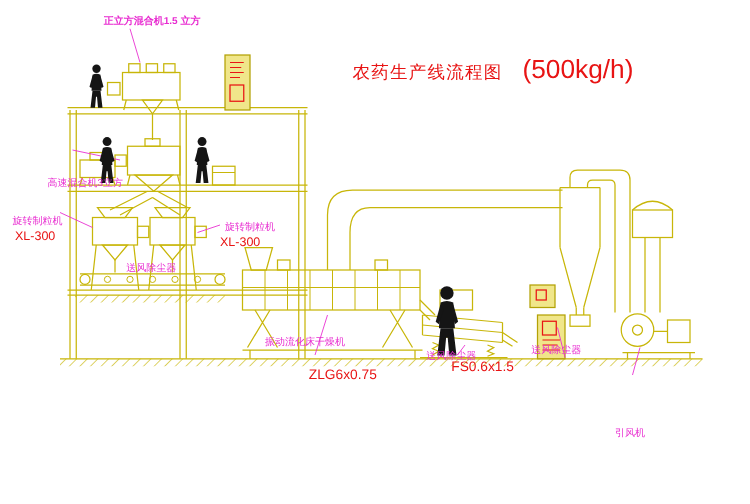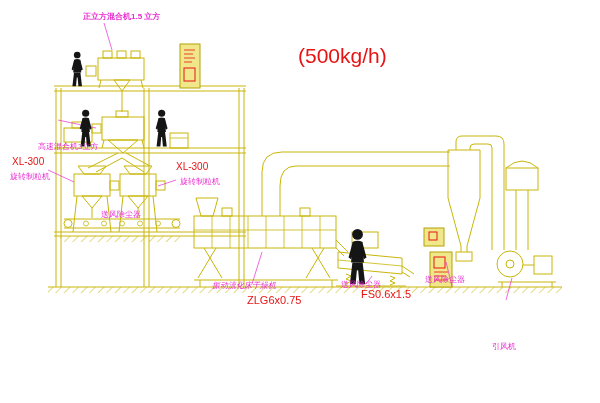--- a/index.html
+++ b/index.html
@@ -8,21 +8,21 @@
   svg{position:absolute;left:0;top:0;}
   .y{stroke:#c8b609;fill:none;stroke-width:1;}
   .yt{stroke:#c8b609;fill:none;stroke-width:.8;}
   .yf{fill:#f0e68a;stroke:#b3a206;stroke-width:1;}
   .rd{stroke:#e81414;fill:none;stroke-width:1;}
   .rm{stroke:#e81414;fill:none;stroke-width:.8;}
   .mg{stroke:#e82bd0;fill:none;stroke-width:.7;}
   .fig{fill:#151515;stroke:none;}
   .lbl{position:absolute;white-space:nowrap;line-height:1.1;}
   .m{color:#e82bd0;font-size:8px;}
-  .r{color:#e81414;font-size:10px;}
+  .r{color:#e81414;font-size:10px;margin-top:28px;}
   .r2{color:#e81414;font-size:11px;margin-left:28px;}
   .title-wrap{position:absolute;left:282px;top:44px;display:flex;align-items:baseline;}
   .title-cn{color:#e81414;font-size:14px;letter-spacing:1px;}
   .title-cap{color:#e81414;font-size:21px;margin-left:16px;}
 </style>
 </head>
 <body>
 
 <div class="stage">
 
@@ -194,35 +194,36 @@
       <path class="mg" d="M506 300 L512 278"></path>
     </g>
 
     <use href="#person" class="fig" transform="translate(70,51) scale(0.80)"></use>
     <use href="#person" class="fig" transform="translate(78,109) scale(0.85)"></use>
     <use href="#person" class="fig" transform="translate(154,109) scale(0.85)"></use>
     <use href="#person" class="fig" transform="translate(346,228) scale(1.28)"></use>
   </svg>
 
   <div class="title-wrap">
+    <span class="title-cn">农药生产线流程图</span>
     <span class="title-cap">(500kg/h)</span>
   </div>
 
   <div class="lbl m" style="left:83px;top:13px;font-weight:bold;">正立方混合机1.5 立方</div>
   <div class="lbl m" style="left:38px;top:110px;margin-top:33px;">高速混合机3立方</div>
 
   <div class="lbl r" style="left:12px;top:156px;">XL-300</div>
   <div class="lbl m" style="left:10px;top:173px;">旋转制粒机</div>
 
   <div class="lbl r" style="left:176px;top:161px;">XL-300</div>
   <div class="lbl m" style="left:180px;top:178px;">旋转制粒机</div>
 
   <div class="lbl m" style="left:101px;top:211px;">送风除尘器</div>
 
-  <div class="lbl m" style="left:212px;top:282px;font-style:italic;">振动流化床干燥机</div>
+  <div class="lbl m" style="left:212px;top:270px;">振动流化床干燥机</div>
   <div class="lbl r2" style="left:219px;top:294px;">ZLG6x0.75</div>
 
   <div class="lbl m" style="left:341px;top:281px;">送风除尘器</div>
   <div class="lbl r2" style="left:333px;top:288px;">FS0.6x1.5</div>
 
   <div class="lbl m" style="left:425px;top:276px;">送风除尘器</div>
   <div class="lbl m" style="left:492px;top:299px;margin-top:44px;">引风机</div>
 
 </div>
 

